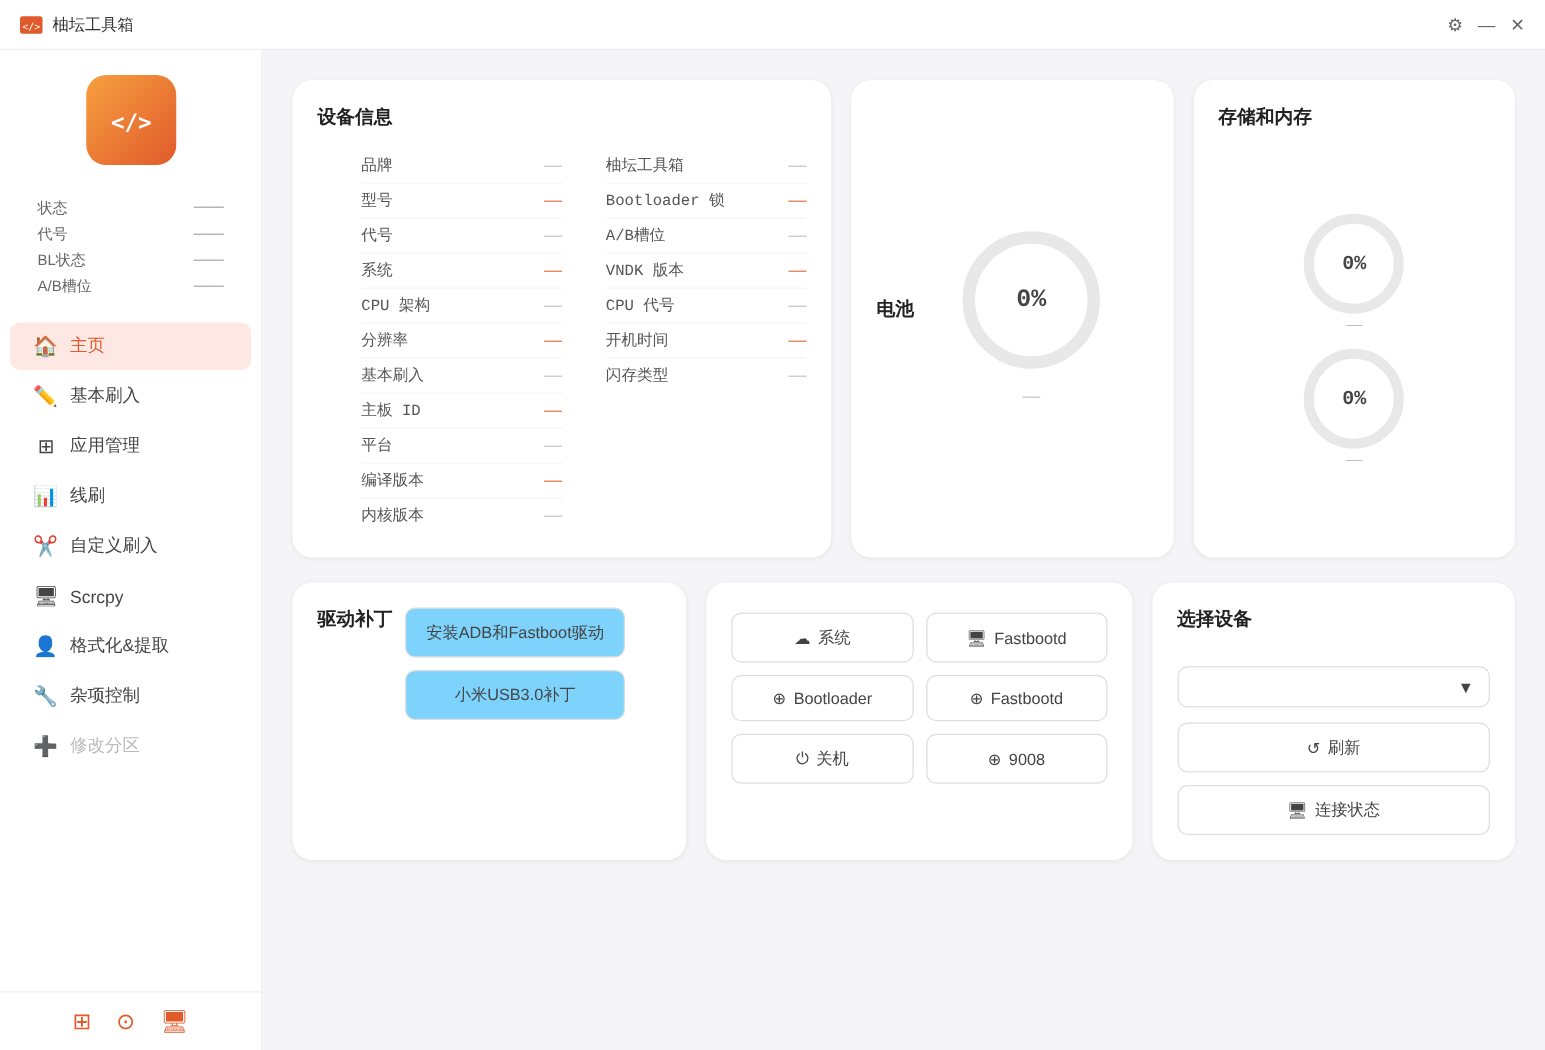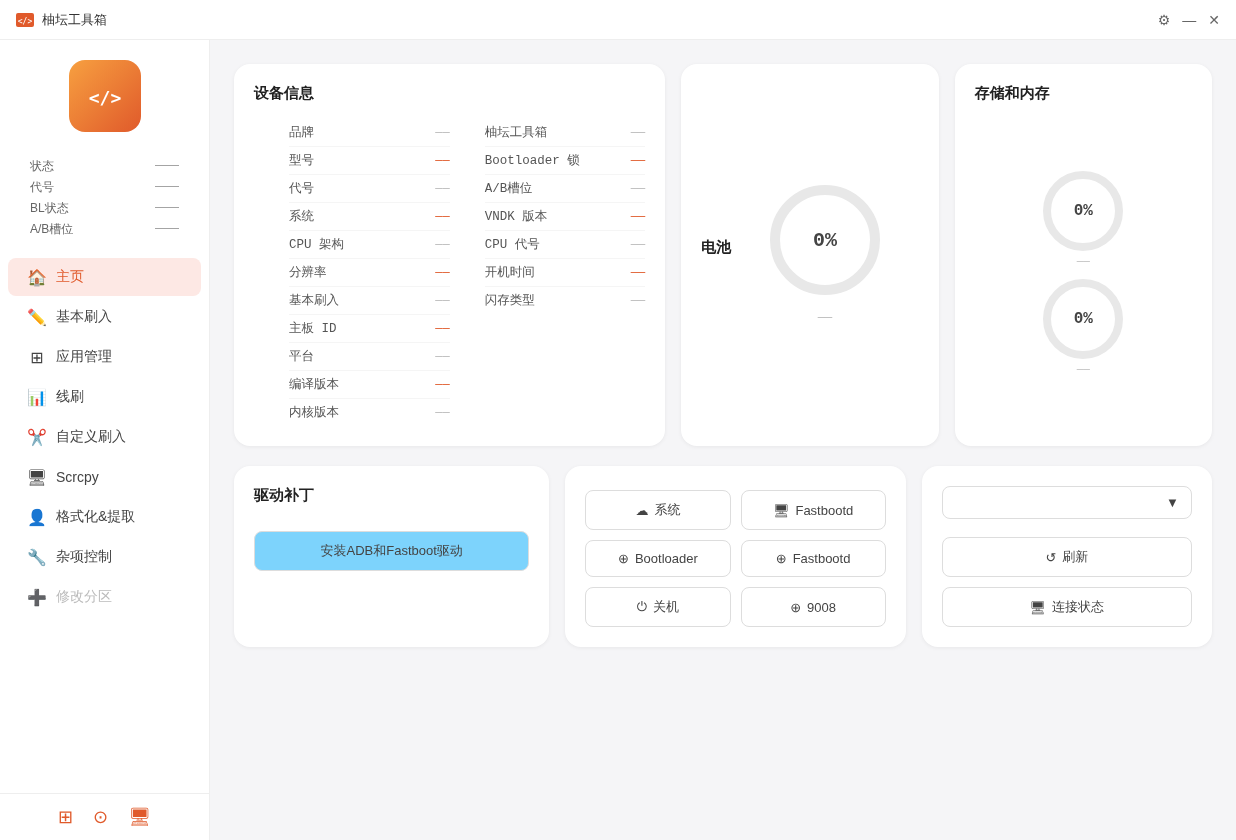--- a/index.html
+++ b/index.html
@@ -260,21 +260,21 @@
     }
     
     .bottom-row {
       display: flex;
       gap: 16px;
     }
     
     .driver-card {
       flex: 1.1;
       display: flex;
-      flex-direction: column;
+      flex-direction: row;
       gap: 10px;
     }
     .driver-buttons {
       display: flex;
       flex-direction: column;
       gap: 10px;
     }
     .btn-outline {
       border: 1.5px solid #ddd;
       background: #7dd3fc;
@@ -565,20 +565,21 @@
       </div>
 
     </div>
 
     <div class="bottom-row">
 
       <div class="card driver-card">
         <div class="card-title">驱动补丁</div>
         <div class="driver-buttons">
           <button class="btn-outline">安装ADB和Fastboot驱动</button>
+          <button class="btn-outline">小米USB3.0补丁</button>
         </div>
       </div>
 
       <div class="card reboot-card">
         <div class="reboot-grid">
           <button class="btn-reboot">
             <span>☁</span>
             <span>系统</span>
           </button>
           <button class="btn-reboot">
@@ -598,20 +599,21 @@
             <span>关机</span>
           </button>
           <button class="btn-reboot">
             <span>⊕</span>
             <span>9008</span>
           </button>
         </div>
       </div>
 
       <div class="card select-card">
+        <div class="card-title">选择设备</div>
         <div class="select-dropdown">
           <span></span>
           <span>▼</span>
         </div>
         <div class="select-actions">
           <button class="btn-action">
             <span>↺</span>
             <span>刷新</span>
           </button>
           <button class="btn-action">

